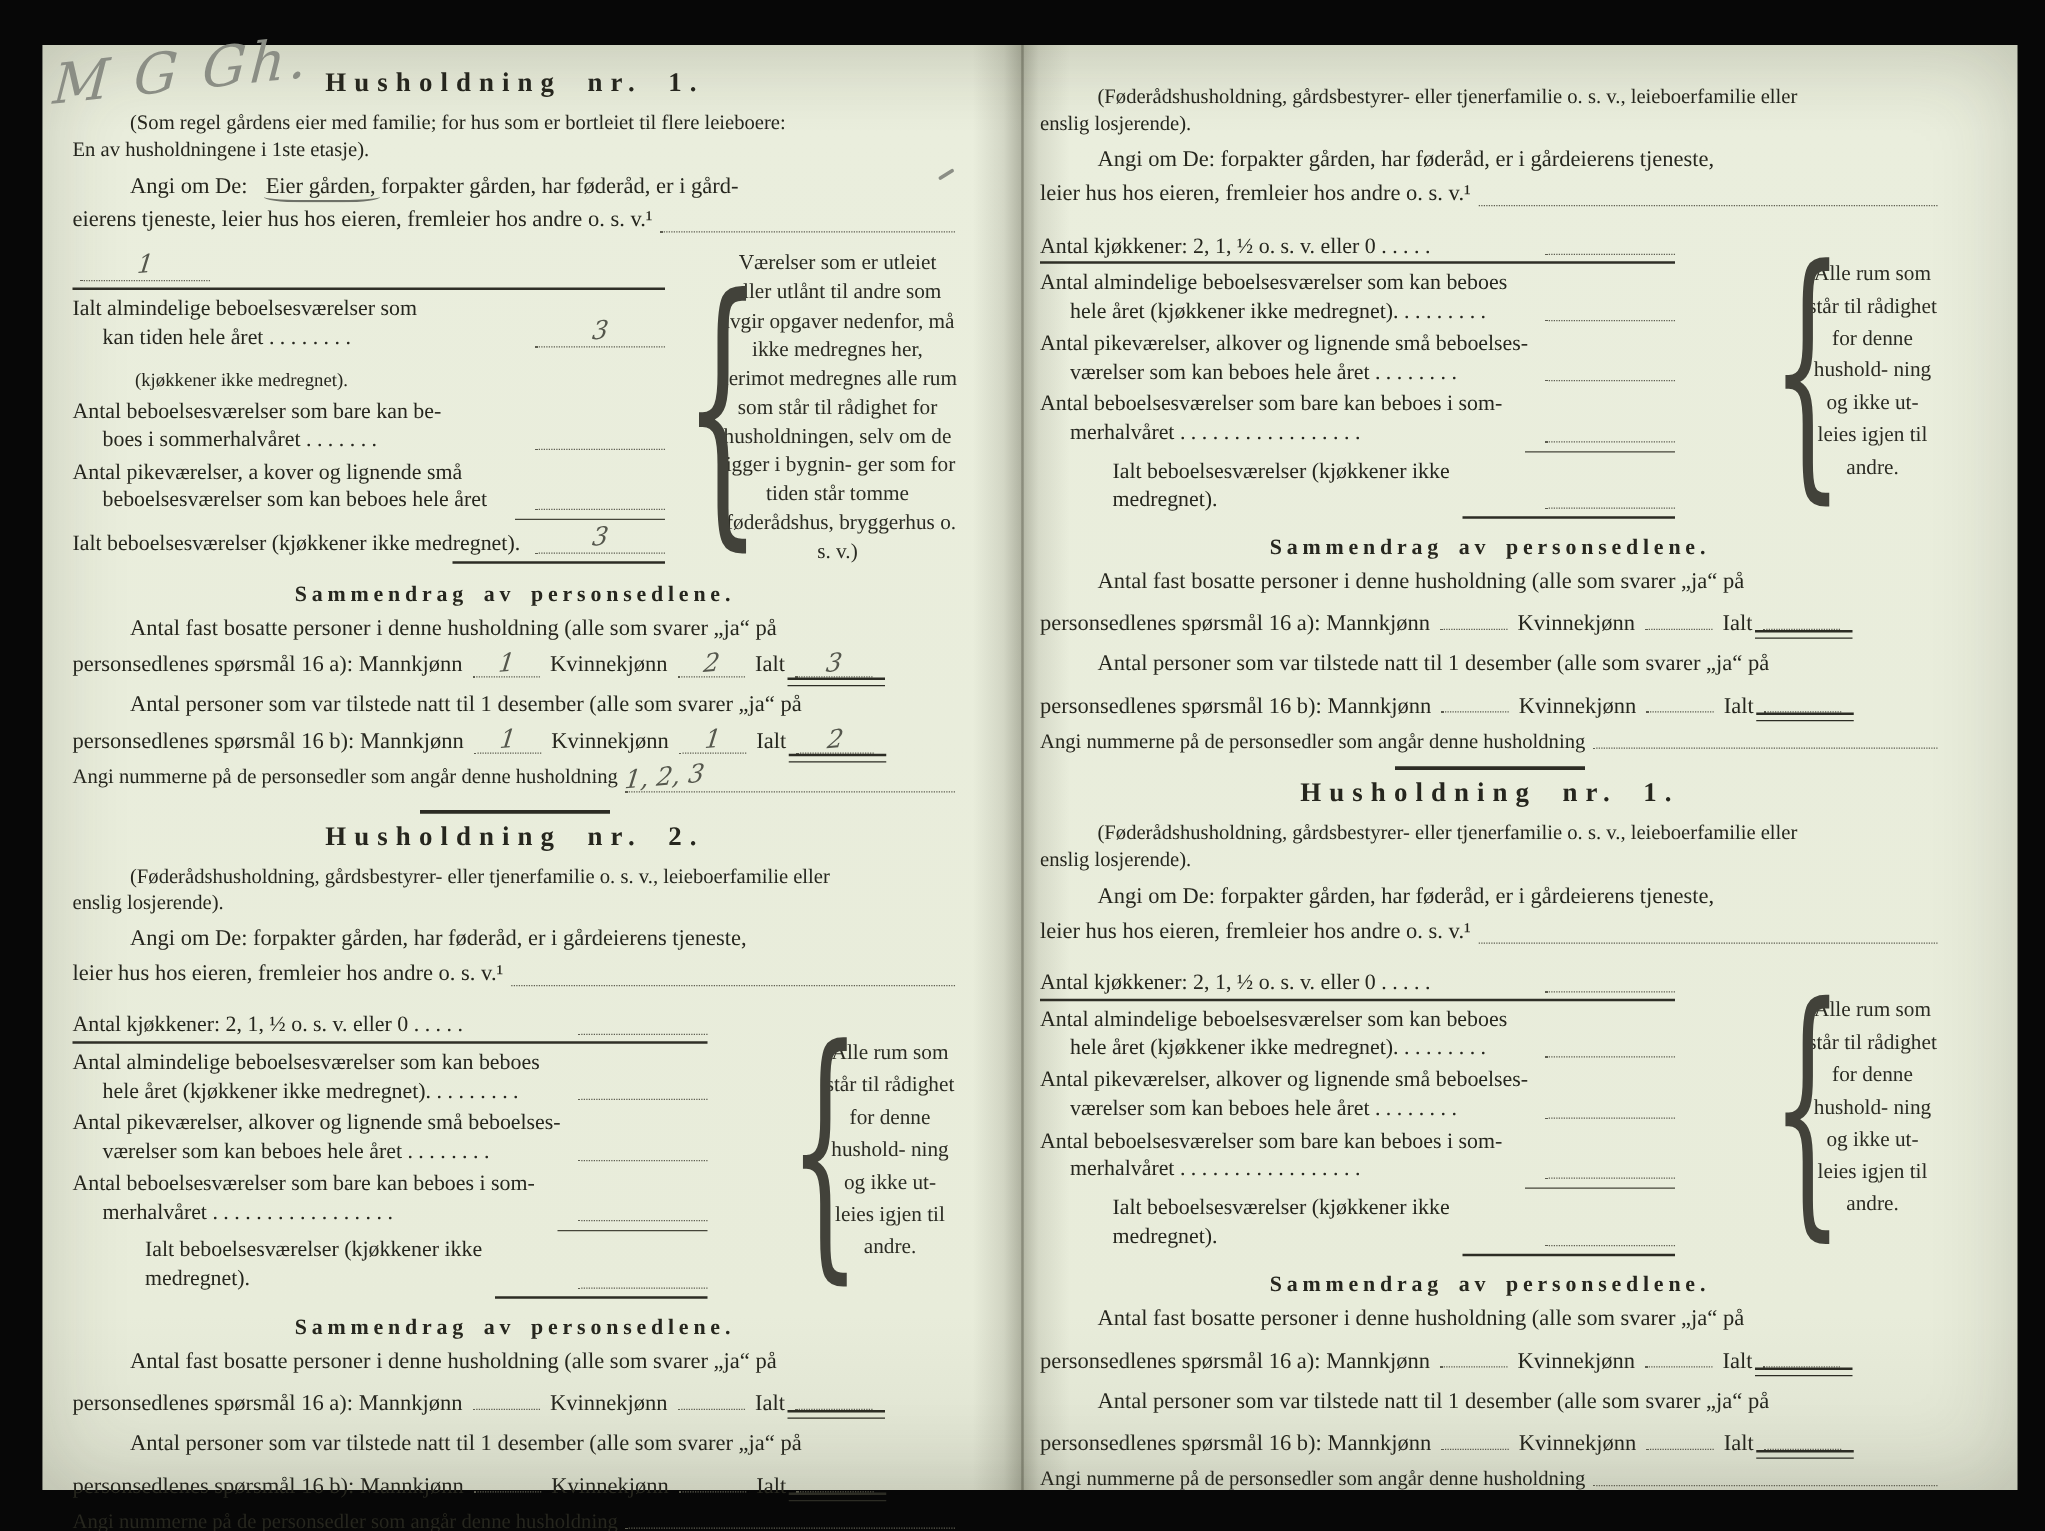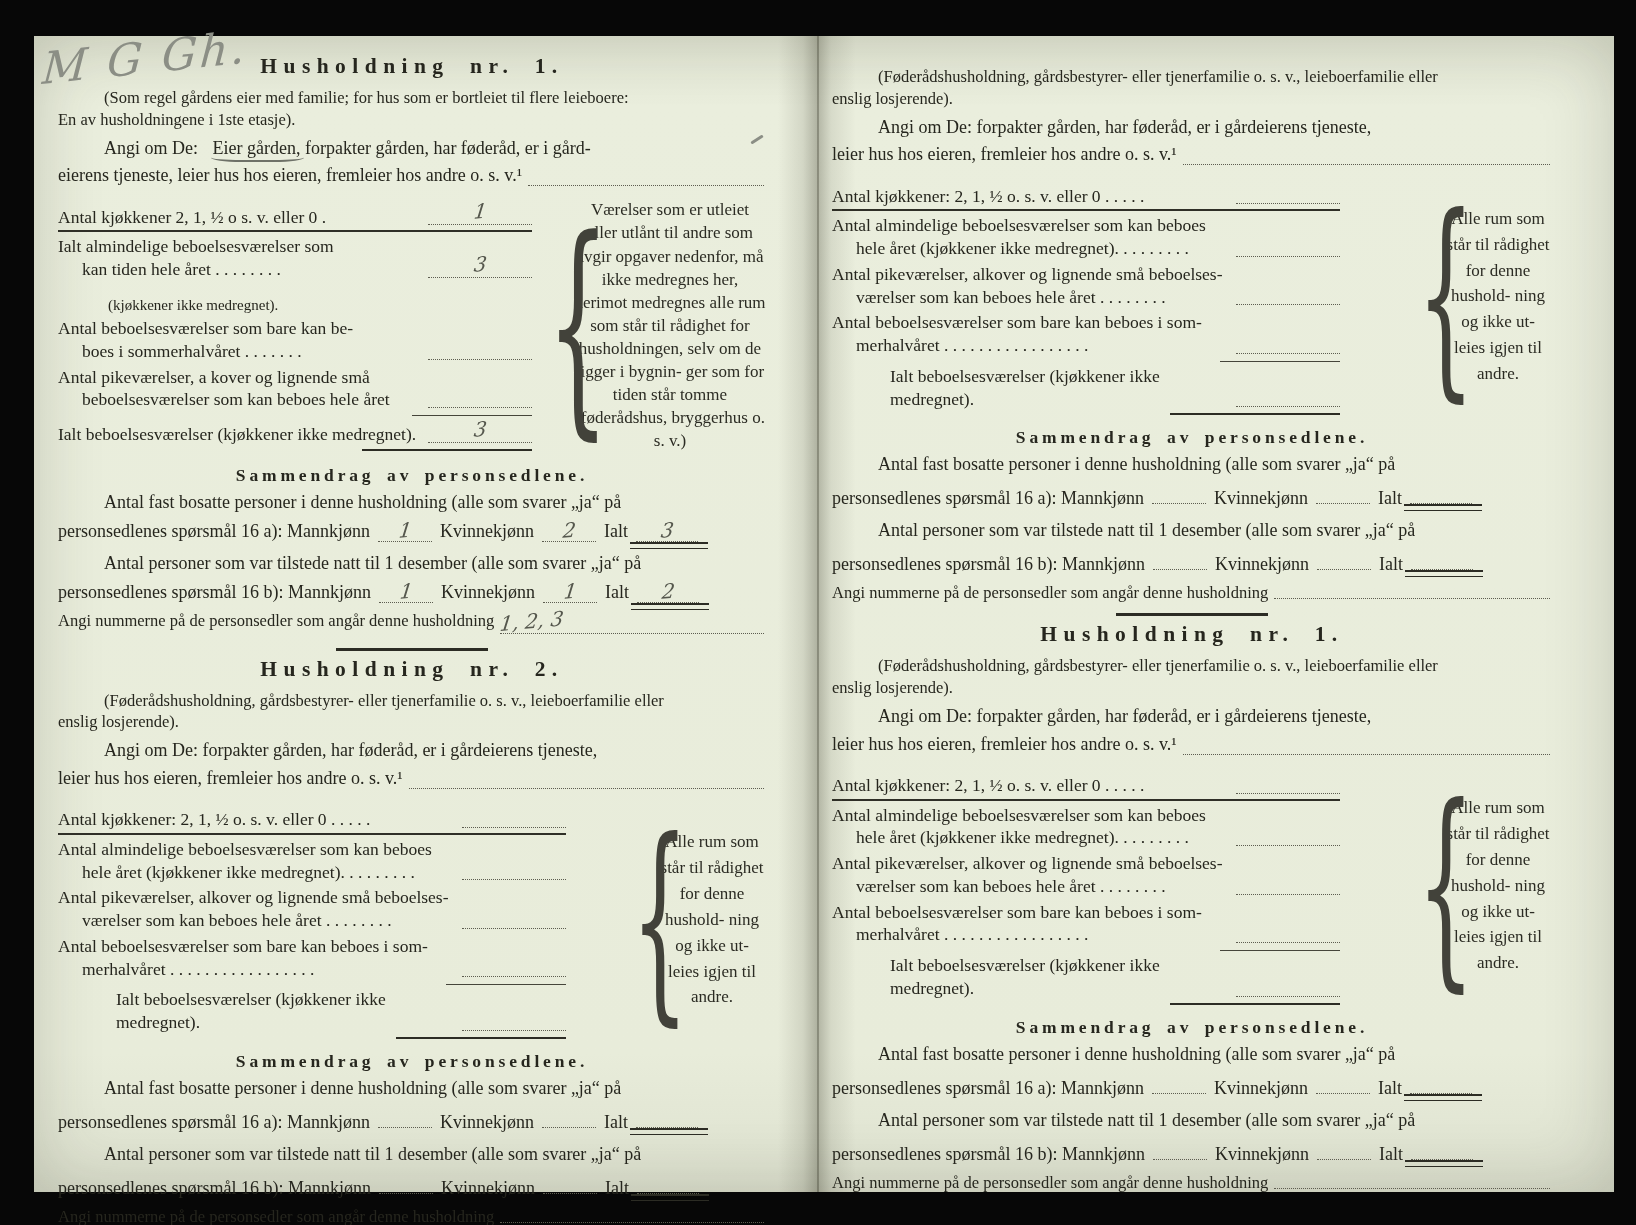--- a/index.html
+++ b/index.html
@@ -136,21 +136,20 @@
           </div>
           <div class="line">
             <span>eierens tjeneste, leier hus hos eieren, fremleier hos andre o. s. v.¹</span>
             <span class="fill"></span>
           </div>
         </div>
 
         <div class="formwrap">
           <div class="rows rows-a">
             <div class="frow">
-              <div class="q">Antal kjøkkener 2, 1, ½ o s. v. eller 0  .</div>
               <div class="anscol"><span class="hand">1</span></div>
             </div>
             <div class="hrule"></div>
             <div class="frow">
               <div class="q">
                 <div>Ialt almindelige beboelsesværelser som</div>
                 <div class="cont">kan tiden hele året   .  .  .  .  .  .  .  .</div>
               </div>
               <div class="anscol"><span class="hand">3</span></div>
             </div>

